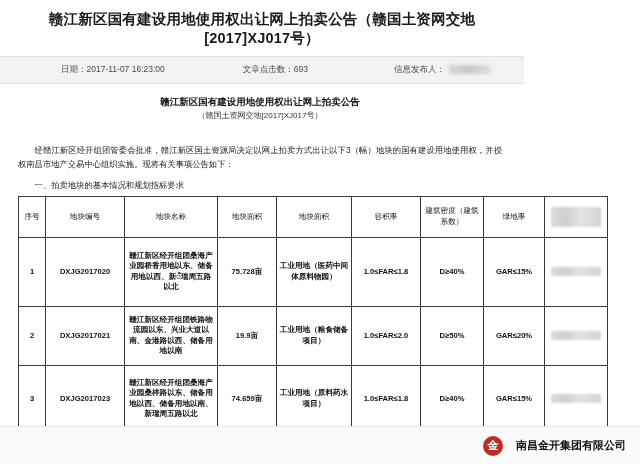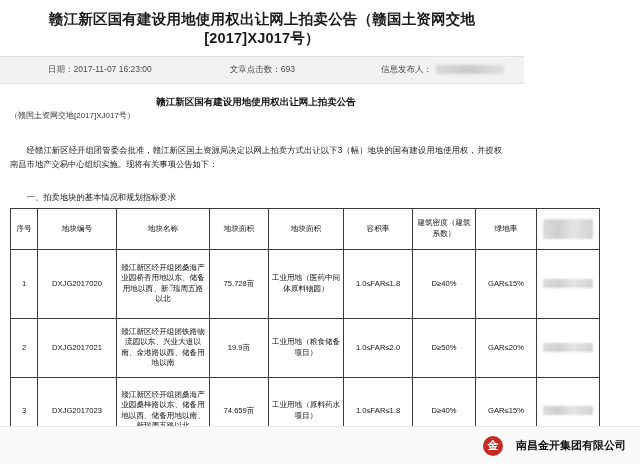--- a/index.html
+++ b/index.html
@@ -36,52 +36,52 @@
   
   .meta-bar {
     background: #f2f2f2;
     border-top: 1px solid #e2e2e2;
     border-bottom: 1px solid #e2e2e2;
     height: 26px;
     display: flex;
     align-items: center;
     font-size: 8.5px;
     color: #4a4a4a;
-    padding: 0 20px;
+    padding: 0 33px;
   }
   .meta-item { flex: 0 0 auto; }
   .meta-item.date { margin-left: 28px; }
   .meta-item.views { margin-left: 78px; }
   .meta-item.publisher { margin-left: 86px; }
 
   
   .doc {
-    padding: 10px 22px 0 10px;
+    padding: 10px 22px 0 18px;
   }
   .doc-title {
     text-align: center;
     font-size: 9.5px;
     font-weight: bold;
     color: #111;
     line-height: 1.6;
   }
   .doc-subtitle {
-    text-align: left;
+    text-align: center;
     font-size: 8px;
     color: #333;
     line-height: 1.8;
     margin-bottom: 21px;
   }
   .doc-para {
     font-size: 8.3px;
     line-height: 1.65;
     text-align: justify;
     text-indent: 2em;
     color: #1a1a1a;
-    margin: 18px 0;
+    margin: 6px 0;
   }
   .doc-section {
     font-size: 8.3px;
     line-height: 1.7;
     text-indent: 2em;
     color: #1a1a1a;
     margin: 3px 0 4px 0;
   }
 
   
@@ -93,20 +93,21 @@
     color: #111;
   }
   table.land-table th,
   table.land-table td {
     border: 1px solid #3a3a3a;
     text-align: center;
     vertical-align: middle;
     padding: 3px 2px;
     line-height: 1.35;
     word-break: break-all;
+    font-weight: bold;
   }
   table.land-table th {
     font-weight: normal;
     height: 34px;
   }
   .col-seq { width: 22px; }
   .col-code { width: 74px; }
   .col-name { width: 88px; }
   .col-area { width: 54px; }
   .col-use { width: 70px; }

